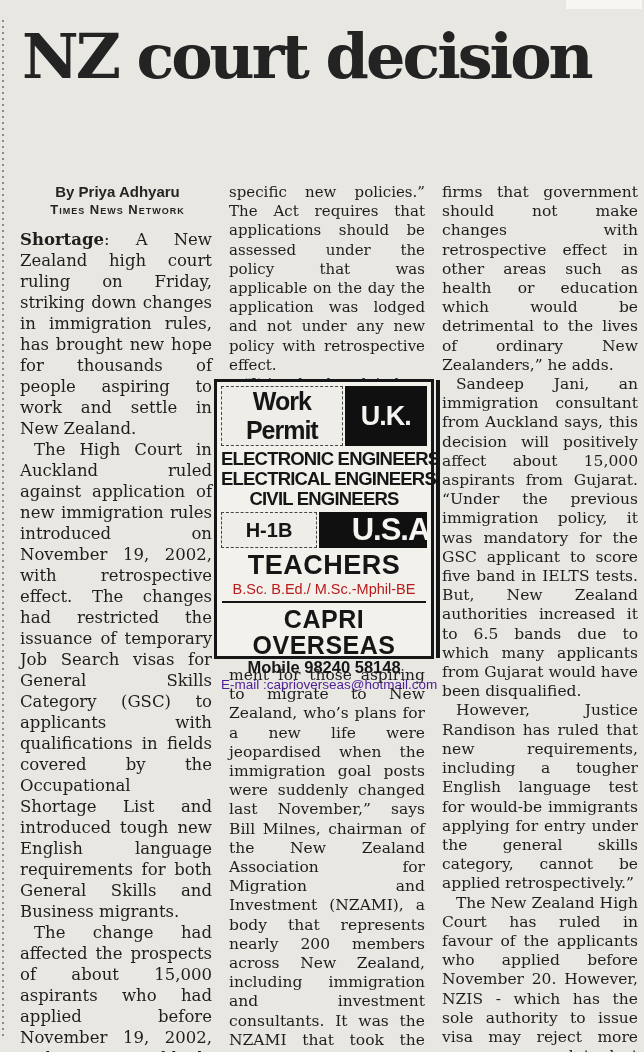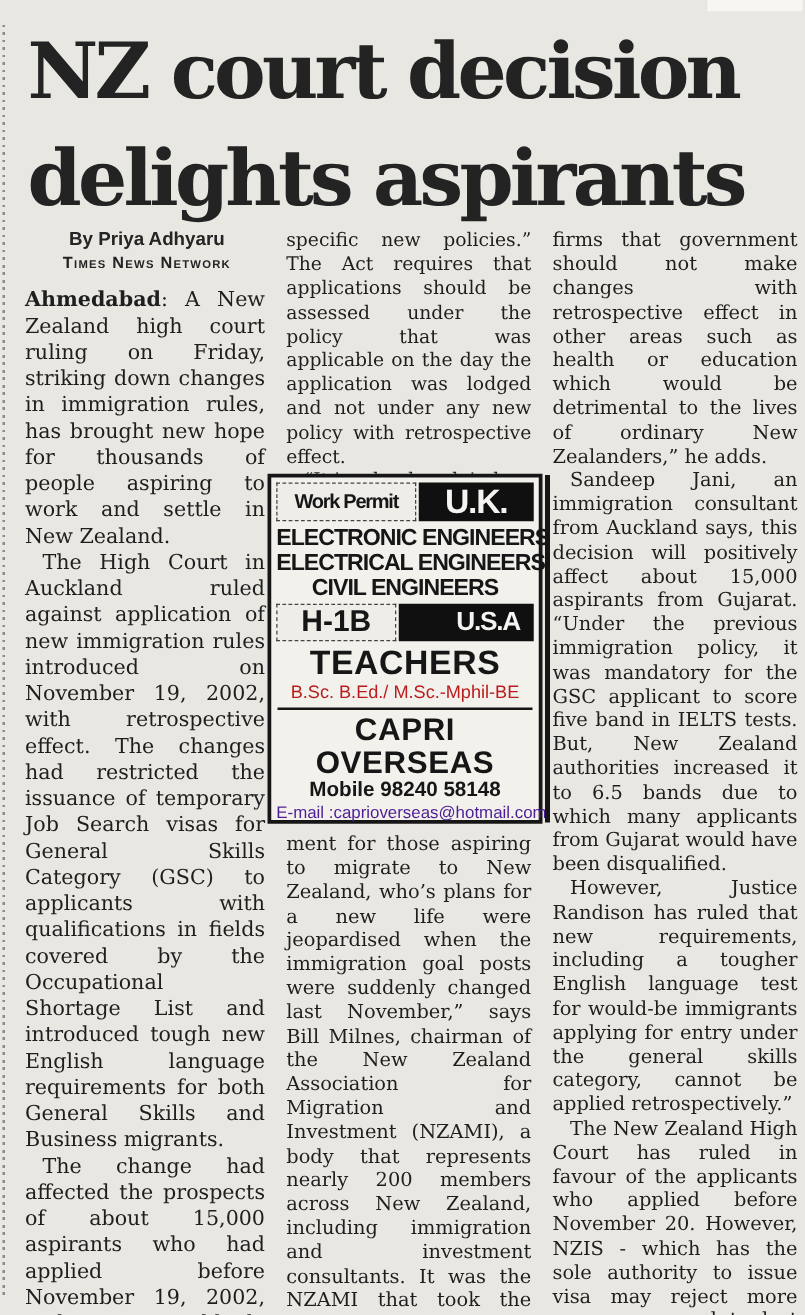--- a/index.html
+++ b/index.html
@@ -102,61 +102,60 @@
     background: #efede8;
     display: flex; align-items: center; justify-content: center;
   }
   .black-box {
     background: #101010;
     color: #f5f4f0;
     display: flex; align-items: center; justify-content: center;
     font-weight: bold;
     padding: 0 6px;
   }
-  .wp-label { font-size: 16px; font-weight: bold; letter-spacing: -1px; }
+  .wp-label { font-size: 25px; font-weight: bold; letter-spacing: -1px; }
   .uk-label { font-size: 27px; letter-spacing: -1px; width: 92px; }
   .jobs { margin-top: 3px; }
   .job-line {
     font-size: 18.5px; font-weight: bold;
     letter-spacing: -0.8px;
     line-height: 20px;
     white-space: nowrap;
   }
   .row-2 { margin-top: 3px; }
-  .h1b-label { font-size: 24px; font-weight: bold; letter-spacing: 0; }
-  .usa-label { font-size: 21px; letter-spacing: -1px; width: 108px; padding-left: 41px; }
+  .h1b-label { font-size: 20px; font-weight: bold; letter-spacing: 0; }
+  .usa-label { font-size: 31px; letter-spacing: -1px; width: 108px; padding-left: 41px; }
   .teachers { margin-top: 3px; font-size: 27px; font-weight: bold; letter-spacing: 0.5px; line-height: 28px; }
   .subjects { font-size: 16.5px; font-weight: bold; line-height: 18px; }
   .quals   { margin-top: 2px; font-size: 14.5px; line-height: 17px; color: #b91c1c; }
   .exper   { font-size: 14.5px; line-height: 17px; color: #2a2a2a; }
   .ad-hr   { border: none; border-top: 2px solid #161616; margin: 3px 1px; }
   .company { font-size: 25px; font-weight: bold; letter-spacing: 0.5px; line-height: 26px; }
   .mobile  { font-size: 16.5px; font-weight: bold; line-height: 19px; }
   .email   { font-size: 13.5px; line-height: 15px; color: #4c1d95; white-space: nowrap; }
 </style>
 </head>
 <body>
 
 <div class="page">
 
   <div class="edge-dots"></div>
   <div class="corner-patch"></div>
 
   <div class="headline">
     <div>NZ court decision</div>
-    <div>delights aspirants</div>
   </div>
 
   <div class="byline-block">
     <div class="byline">By Priya Adhyaru</div>
     <div class="agency">Times News Network</div>
   </div>
 
   <div class="col col-1">
-    <p class="no-indent"><span class="lead-word">Ahmedabad</span><span>: A New Zealand high court ruling on Friday, striking down changes in immigration rules, has brought new hope for thousands of people aspiring to work and settle in New Zealand.</span></p>
+    <p class="no-indent"><span class="lead-word">Shortage</span><span>: A New Zealand high court ruling on Friday, striking down changes in immigration rules, has brought new hope for thousands of people aspiring to work and settle in New Zealand.</span></p>
     <p>The High Court in Auckland ruled against application of new immigration rules introduced on November 19, 2002, with retrospective effect. The changes had restricted the issuance of temporary Job Search visas for General Skills Category (GSC) to applicants with qualifications in fields covered by the Occupational Shortage List and introduced tough new English language requirements for both General Skills and Business migrants.</p>
     <p>The change had affected the prospects of about 15,000 aspirants who had applied before November 19, 2002, and were suddenly burdened with conforming to the new set of rules.</p>
 
   </div>
 
   <div class="col col-2a">
     <p class="no-indent">specific new policies.” The Act requires that applications should be assessed under the policy that was applicable on the day the application was lodged and not under any new policy with retrospective effect.</p>
     <p>“It is a landmark judg-</p>
   </div>
 

